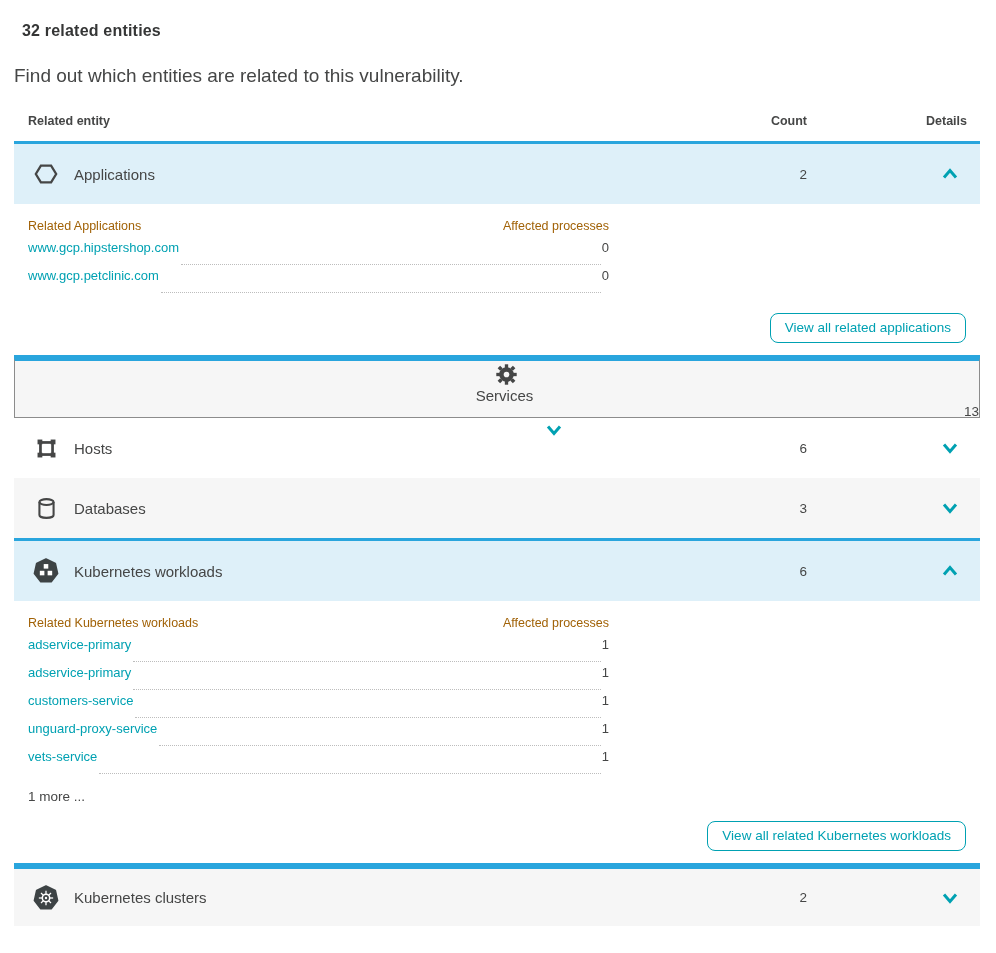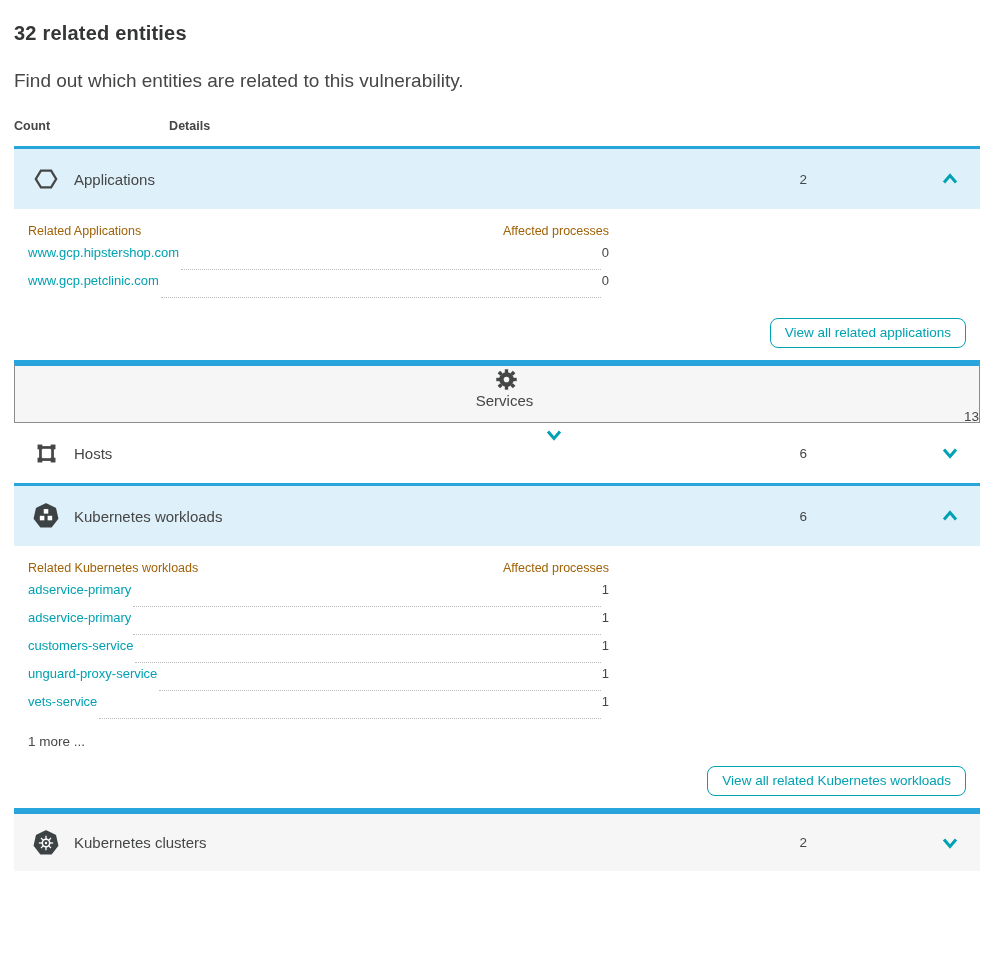--- a/index.html
+++ b/index.html
@@ -6,22 +6,22 @@
   html, body { margin: 0; padding: 0; background: #ffffff; }
   body {
     width: 996px; height: 953px;
     font-family: "Liberation Sans", sans-serif;
     color: #454646;
     overflow: hidden;
   }
   .page { padding: 18px 16px 0 14px; }
 
   .page-title {
-    font-size: 20px; font-weight: 700; color: #353636;
-    margin: 4px 0 0 0; letter-spacing: 0.2px;
+    font-size: 16px; font-weight: 700; color: #353636;
+    margin: 4px 0 0 8px; letter-spacing: 0.2px;
   }
   .page-subtitle { font-size: 19px; margin: 25px 0 0 0; color: #454646; }
 
   
   .thead {
     display: flex; align-items: center;
     margin-top: 27px; padding-bottom: 13px;
     font-size: 12.5px; font-weight: 700; color: #454646;
   }
   .hc-entity { flex: 1; padding-left: 14px; }
@@ -77,20 +77,21 @@
 </style>
 </head>
 <body>
 
 <div class="page">
 
   <h1 class="page-title">32 related entities</h1>
   <p class="page-subtitle">Find out which entities are related to this vulnerability.</p>
 
   <div class="thead">
+    <div class="hc-entity">Related entity</div>
     <div class="hc-count">Count</div>
     <div class="hc-details">Details</div>
   </div>
 
   <section class="group-expanded">
     <div class="row row-blue">
       <span class="rc-icon">
         <svg width="26" height="26" viewBox="0 0 24 24" class="icon-dark">
           <polygon points="7.3,4.2 16.7,4.2 21.4,12 16.7,19.8 7.3,19.8 2.6,12" fill="none" stroke="#454646" stroke-width="2.1" stroke-linejoin="miter"></polygon>
         </svg>
@@ -166,20 +167,35 @@
     </span>
     <span class="rc-label">Hosts</span>
     <span class="rc-count">6</span>
     <span class="rc-details">
       <svg class="chev" width="22" height="22" viewBox="0 0 22 22">
         <polyline points="5,7.5 11,14.5 17,7.5" fill="none" stroke="#00a1b2" stroke-width="3"></polyline>
       </svg>
     </span>
   </div>
 
+  <div class="row row-gray">
+    <span class="rc-icon">
+      <svg width="25" height="25" viewBox="0 0 24 24">
+        <path d="M5.2 5.8 V18.2 C5.2 19.8 8.2 21 12 21 C15.8 21 18.8 19.8 18.8 18.2 V5.8" fill="none" stroke="#454646" stroke-width="2"></path>
+        <ellipse cx="12" cy="5.8" rx="6.8" ry="2.8" fill="none" stroke="#454646" stroke-width="2"></ellipse>
+      </svg>
+    </span>
+    <span class="rc-label">Databases</span>
+    <span class="rc-count">3</span>
+    <span class="rc-details">
+      <svg class="chev" width="22" height="22" viewBox="0 0 22 22">
+        <polyline points="5,7.5 11,14.5 17,7.5" fill="none" stroke="#00a1b2" stroke-width="3"></polyline>
+      </svg>
+    </span>
+  </div>
 
   <section class="group-expanded">
     <div class="row row-blue">
       <span class="rc-icon">
         <svg width="26" height="26" viewBox="0 0 24 24">
           <polygon points="12,1 20.6,5.1 22.7,14.4 16.8,21.9 7.2,21.9 1.3,14.4 3.4,5.1" fill="#3d4345" stroke="#3d4345" stroke-width="1.5" stroke-linejoin="round"></polygon>
           <g fill="#ffffff">
             <rect x="9.9" y="5.6" width="4.2" height="4.2"></rect>
             <rect x="6.3" y="11.8" width="4.2" height="4.2"></rect>
             <rect x="13.5" y="11.8" width="4.2" height="4.2"></rect>

